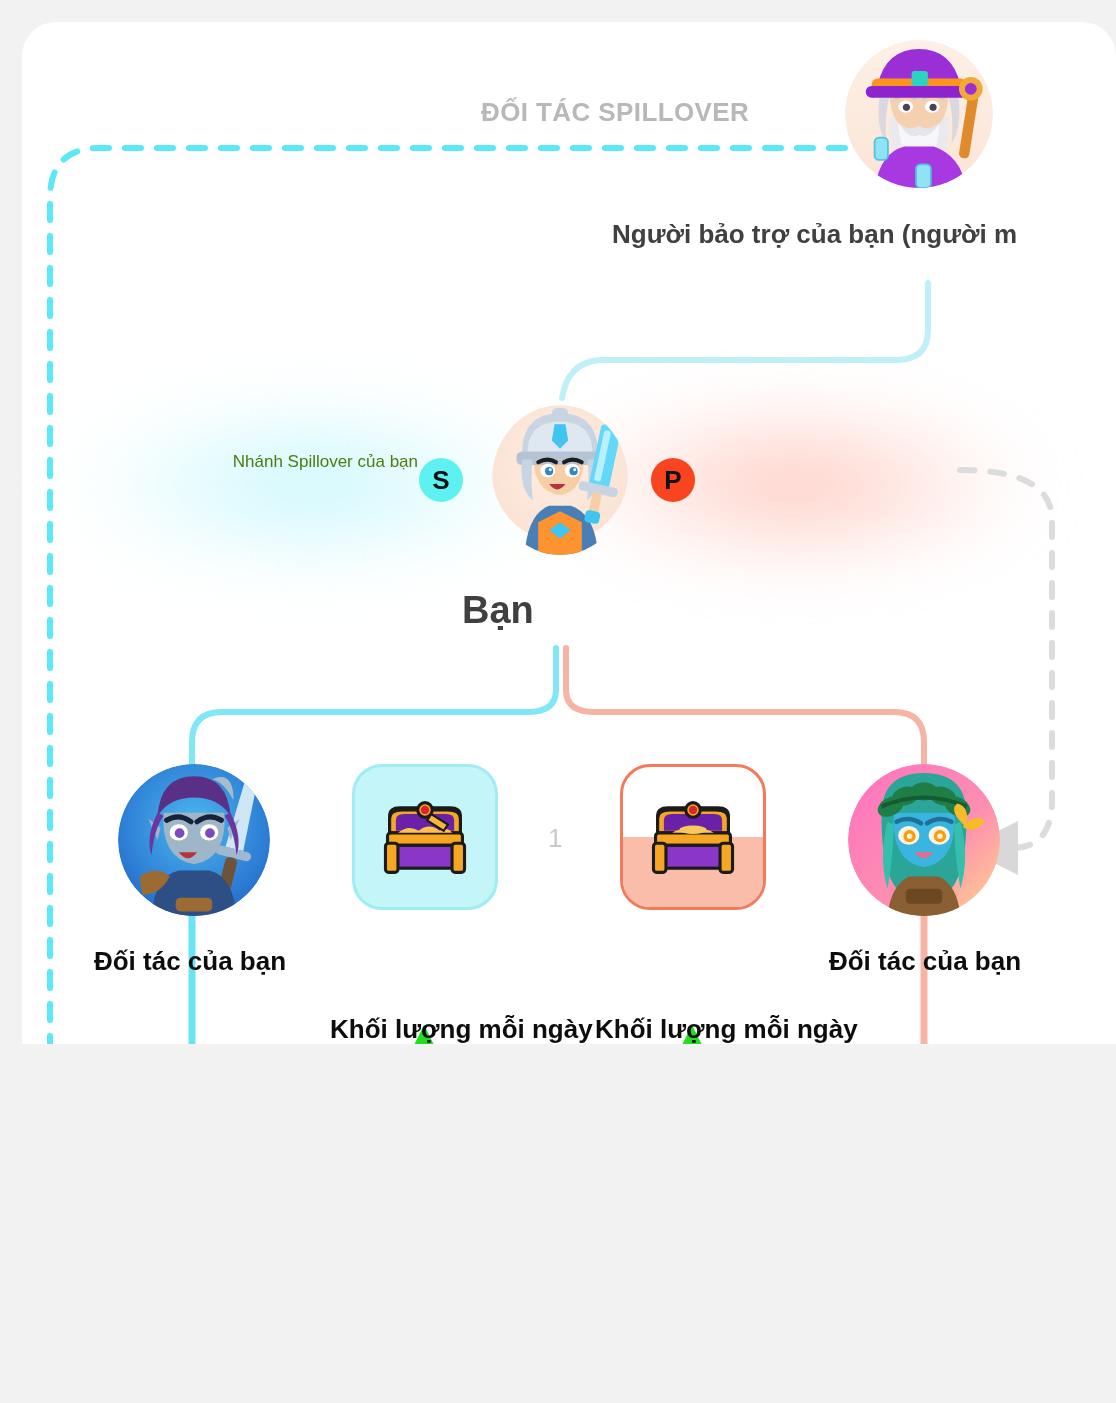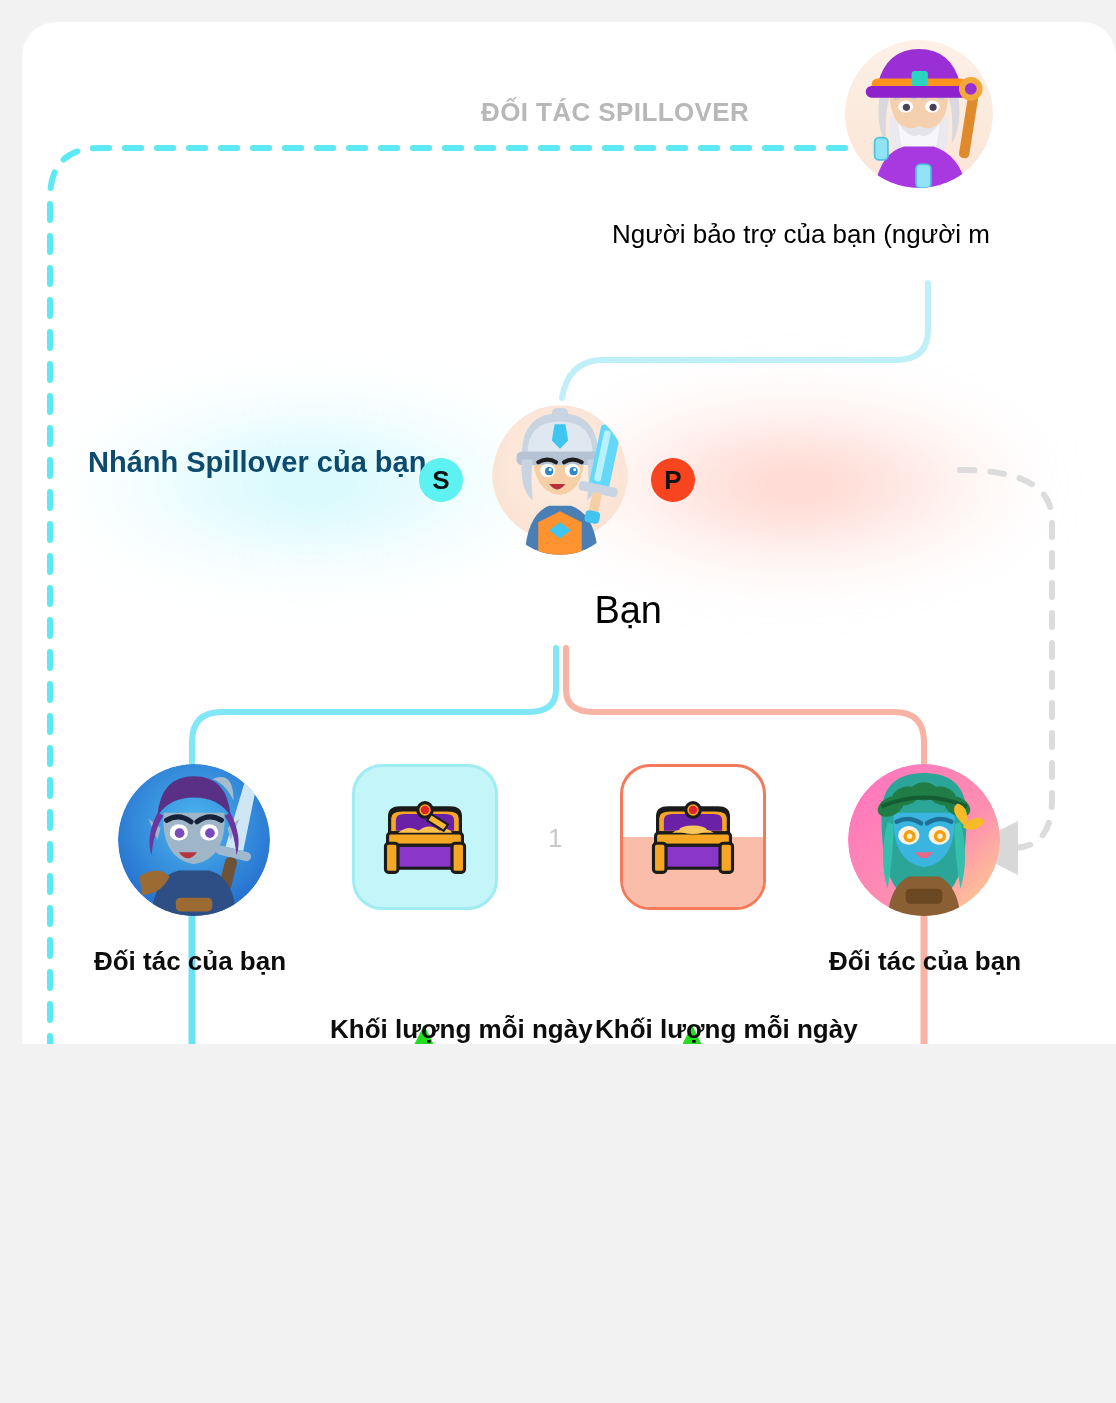--- a/index.html
+++ b/index.html
@@ -13,29 +13,29 @@
     background:#ffffff;border-radius:34px;overflow:hidden;
   }
   .svg-layer{position:absolute;left:0;top:0;width:1116px;height:1403px;pointer-events:none;}
 
   
   .lbl{position:absolute;white-space:pre;}
   .title-grey{
     color:#b8b8b8;font-weight:bold;font-size:26px;letter-spacing:.4px;
   }
   .branch-grey{
-    color:#0c4a6e;font-weight:700;font-size:29px;line-height:38px;
-  }
-  .bold-black{color:#000000;font-weight:normal;}
+    color:#4d7c0f;font-weight:400;font-size:17px;line-height:38px;
+  }
+  .bold-black{color:#404040;font-weight:bold;}
 
   #spillover-title{left:481px;top:97px;}
   #sponsor-label{left:612px;top:219px;font-size:26px;}
   #branch-spill{left:88px;top:443px;width:330px;text-align:right;}
   #branch-pers{left:716px;top:443px;width:320px;text-align:left;}
-  #you-label{left:462px;top:589px;font-size:38px;width:200px;text-align:right;}
+  #you-label{left:462px;top:589px;font-size:38px;width:200px;text-align:left;}
 
   .col-label{
     font-size:26px;line-height:34px;text-align:center;font-weight:bold;color:#0d0d0d;
   }
   #lbl-p-left{left:90px;top:944px;width:200px;}
   #lbl-v-left{left:330px;top:944px;width:200px;}
   #lbl-v-right{left:595px;top:944px;width:200px;}
   #lbl-p-right{left:825px;top:944px;width:200px;}
 
   .vol-row{display:flex;align-items:center;justify-content:center;gap:0;}

